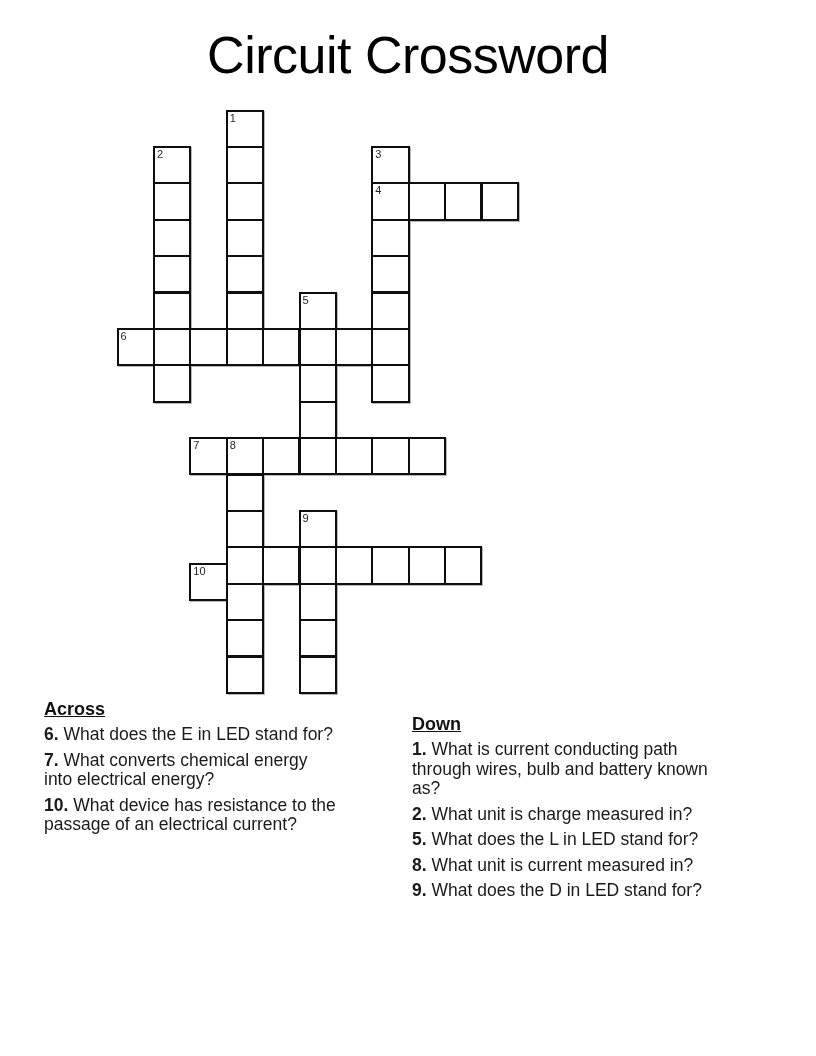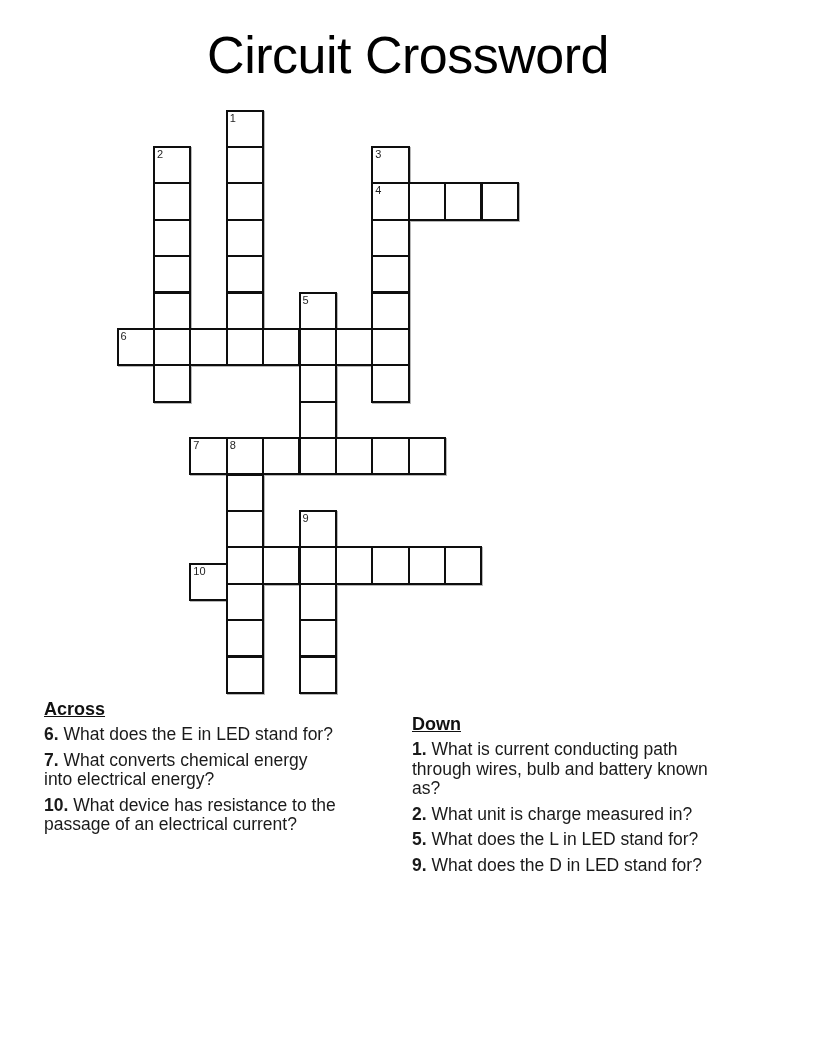--- a/index.html
+++ b/index.html
@@ -163,16 +163,17 @@
         <li class="clue"><b>10.</b> What device has resistance to the<br>passage of an electrical current?</li>
       </ul>
   </div>
 
   <div class="clues-col" id="down-col">
     <div class="clue-header">Down</div>
     <ul class="clue-list" id="down-list">
         <li class="clue"><b>1.</b> What is current conducting path<br>through wires, bulb and battery known<br>as?</li>
         <li class="clue"><b>2.</b> What unit is charge measured in?</li>
         <li class="clue"><b>5.</b> What does the L in LED stand for?</li>
+        <li class="clue"><b>8.</b> What unit is current measured in?</li>
         <li class="clue"><b>9.</b> What does the D in LED stand for?</li>
       </ul>
   </div>
 </div>
 
 </body></html>

